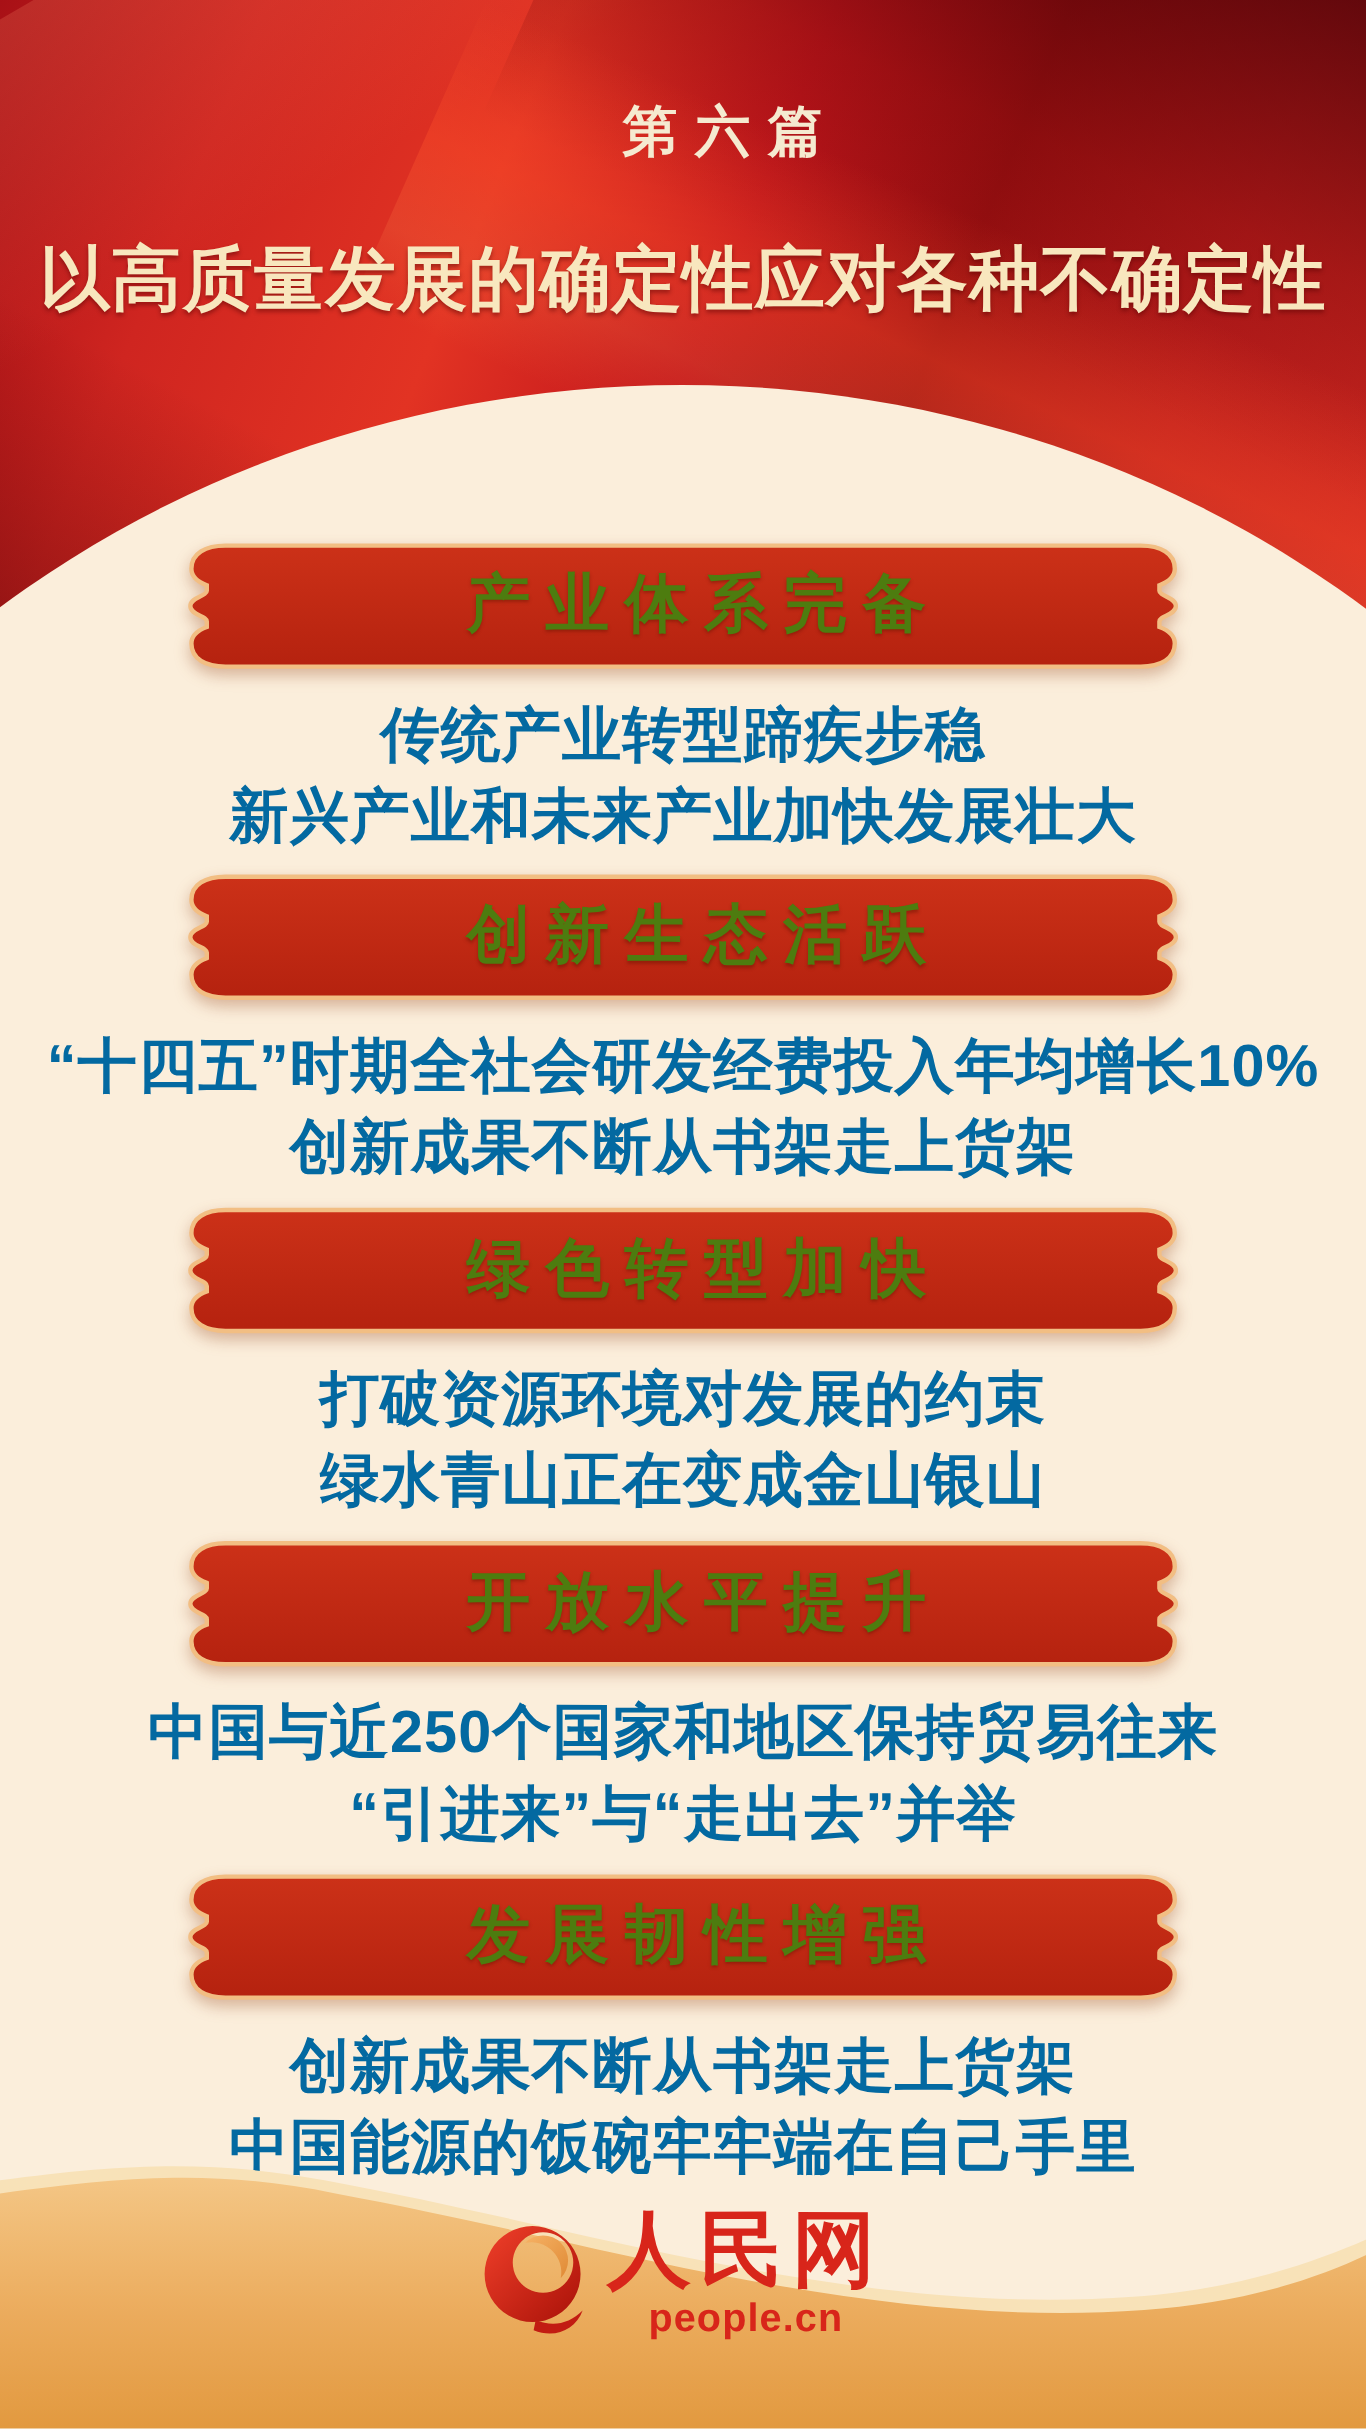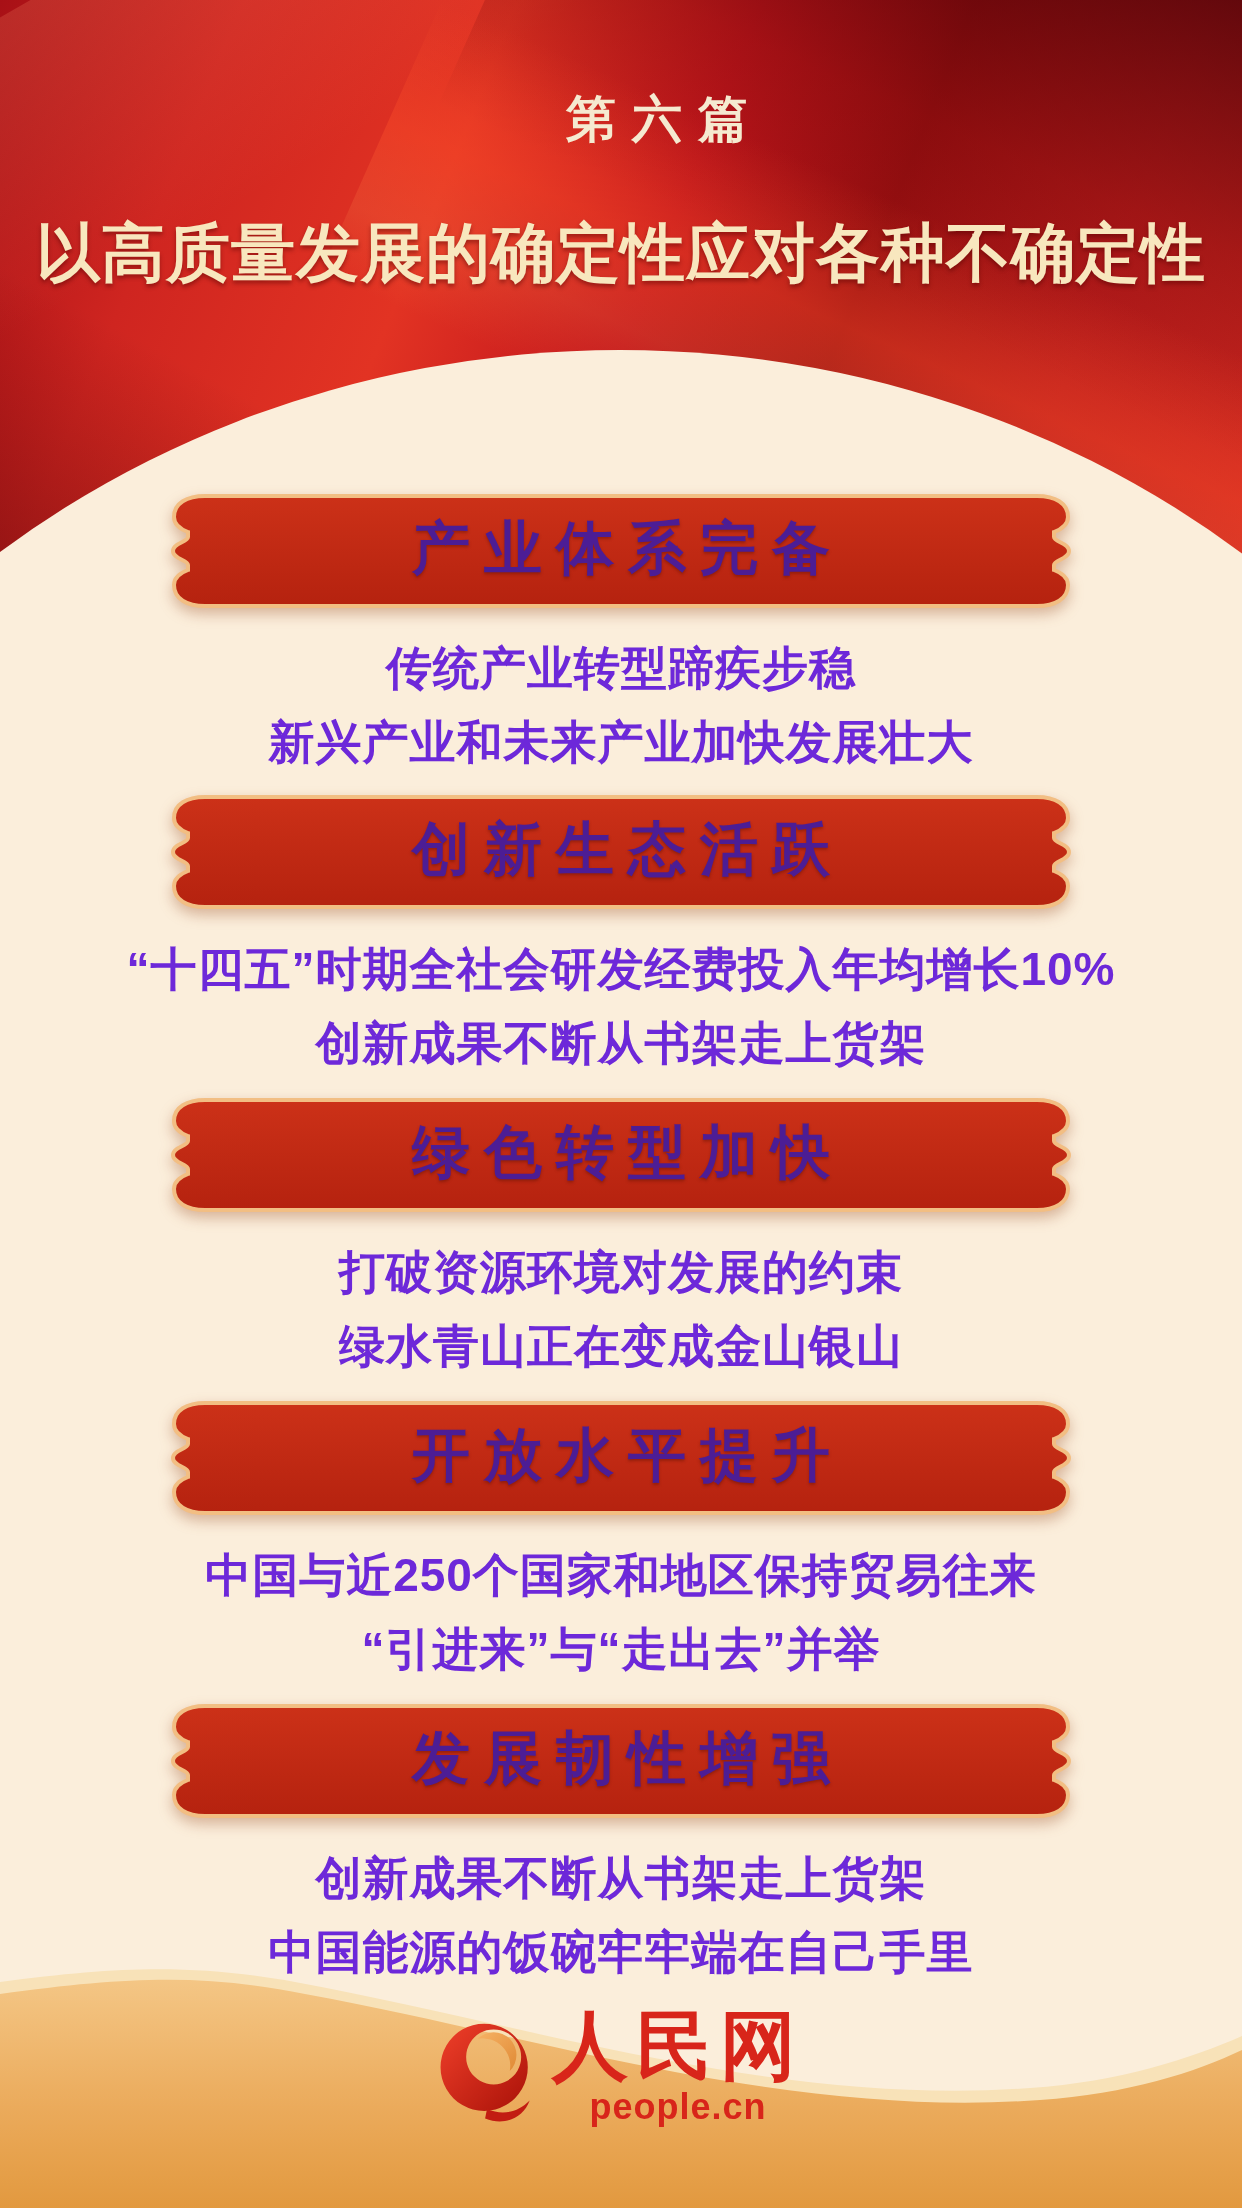--- a/index.html
+++ b/index.html
@@ -30,26 +30,26 @@
     letter-spacing:16px;text-indent:16px;padding-left:36px;}
   .title{position:absolute;top:210px;left:0;width:100%;text-align:center;margin:0;
     font-family:Liberation Serif, serif;font-weight:700;font-size:64px;color:#F8E7BE;
     letter-spacing:1px;white-space:nowrap;text-shadow:0 3px 4px rgba(80,0,0,.45);}
 
   
   .sec{position:absolute;left:0;width:100%;text-align:center;}
   .plaque{position:relative;width:900px;height:116px;margin:0 auto;
     filter:drop-shadow(0 6px 7px rgba(150,70,30,.35));}
   .plaque svg{position:absolute;top:0;left:0;width:100%;height:100%;}
-  .plaque-label{position:absolute;left:0;top:50%;transform:translateY(-52%);width:100%;
-    font-family:"Liberation Serif",serif;font-weight:700;font-size:58px;color:#4c1d95;
+  .plaque-label{position:absolute;left:12px;top:50%;transform:translateY(-52%);width:100%;
+    font-family:"Liberation Serif",serif;font-weight:700;font-size:58px;color:#4d7c0f;
     letter-spacing:14px;text-indent:14px;text-shadow:0 2px 3px rgba(100,20,0,.45);
     white-space:nowrap;}
   .lines{margin-top:22px;}
-  .lines p{margin:0;font-weight:700;font-size:46px;line-height:74px;color:#6d28d9;
+  .lines p{margin:0;font-weight:700;font-size:54px;line-height:74px;color:#0369a1;
     letter-spacing:1px;white-space:nowrap;}
 
   
   .wave{position:absolute;left:0;bottom:0;width:100%;height:260px;display:block;}
   .logo{position:absolute;top:2008px;left:0;width:100%;display:flex;
     justify-content:center;align-items:flex-end;gap:16px;}
   .logo-mark{width:98px;height:110px;}
   .logo-mark svg{width:98px;height:110px;display:block;}
   .logo-text{text-align:center;}
   .logo-cn{font-family:"Liberation Serif",serif;font-weight:700;font-size:76px;line-height:1.02;

